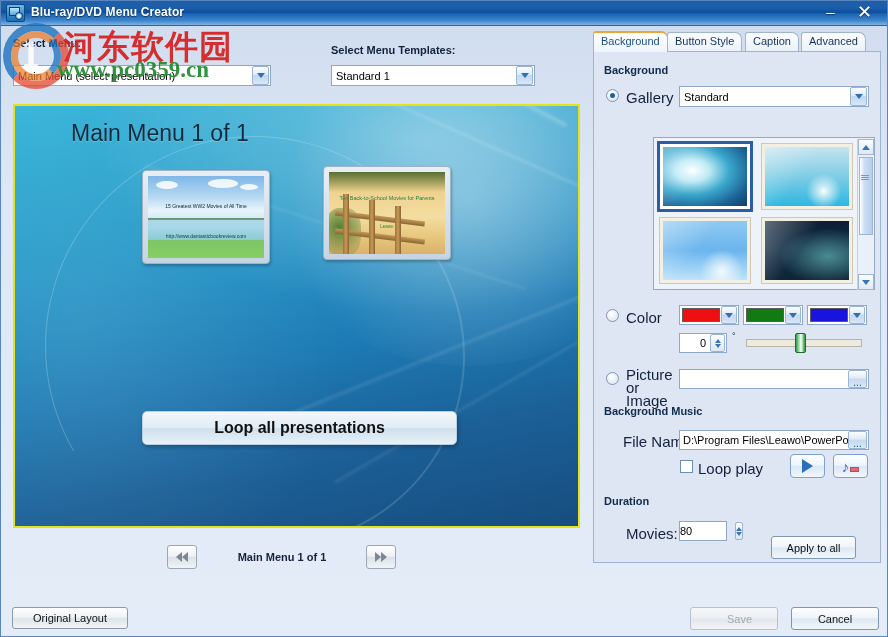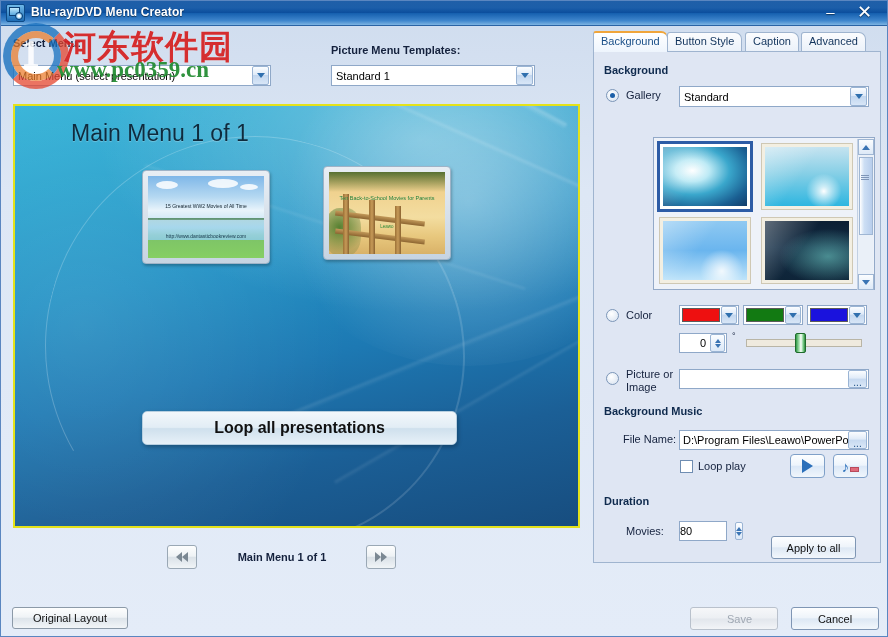--- a/index.html
+++ b/index.html
@@ -382,21 +382,21 @@
     background: #dfe6f3;
     border: 1px solid #9fb4cf;
   }
 
   .sec-title {
     position: absolute;
     font-size: 11px; font-weight: bold; color: #0f2a4d;
   }
   .row-label {
     position: absolute;
-    font-size: 11px; color: #14213d;
+    font-size: 15px; color: #14213d;
   }
 
   
   .radio {
     position: absolute;
     width: 13px; height: 13px;
     border-radius: 50%;
     background: radial-gradient(circle at 40% 35%, #ffffff, #e2eaf4 70%);
     border: 1px solid #7c96b8;
   }
@@ -607,21 +607,21 @@
   </div>
 
   <div class="field-label" id="lbl-select-menu">Select Menu:</div>
   <div class="combo" id="combo-menu">
     <div class="txt">Main Menu (select presentation)</div>
     <div class="arrowbtn">
       <div class="chev"></div>
     </div>
   </div>
 
-  <div class="field-label" id="lbl-select-templates">Picture Menu Templates:</div>
+  <div class="field-label" id="lbl-select-templates">Select Menu Templates:</div>
   <div class="combo" id="combo-template">
     <div class="txt">Standard 1</div>
     <div class="arrowbtn">
       <div class="chev"></div>
     </div>
   </div>
 
   <div id="preview">
     <div id="glowA"></div>
     <div id="arc1"></div>

